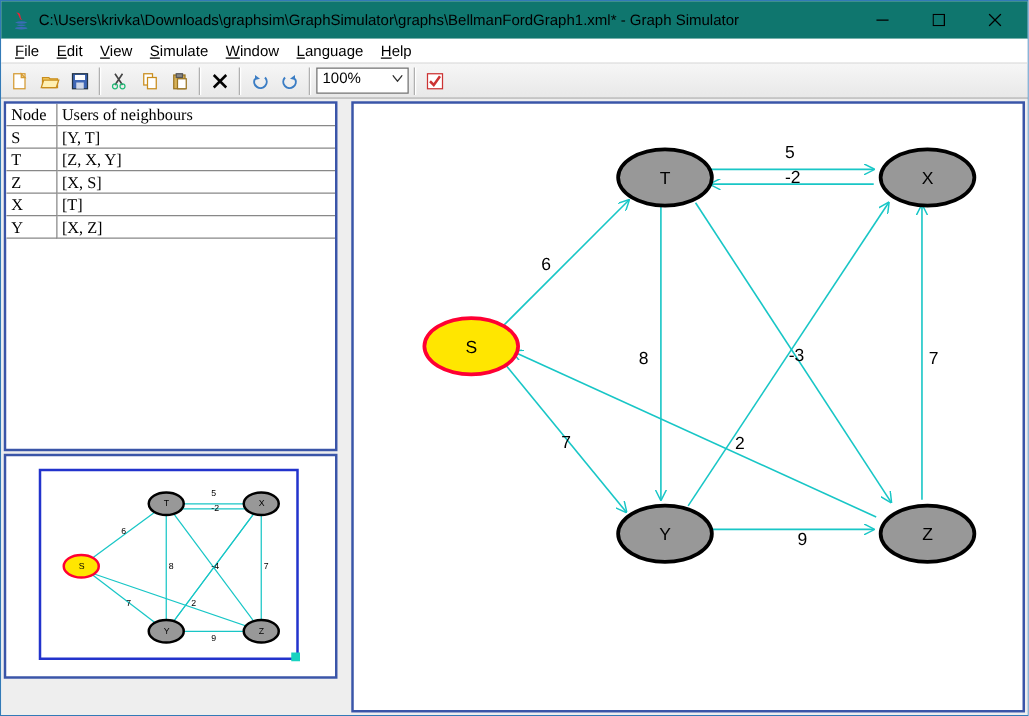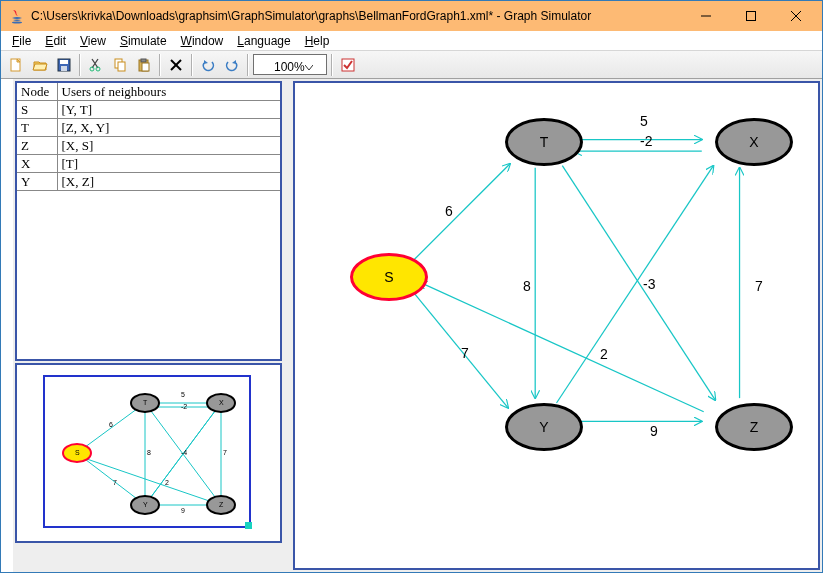--- a/index.html
+++ b/index.html
@@ -8,21 +8,21 @@
   .window {
     width: 823px; height: 573px;
     border: 1px solid #337ab7;
     display: flex; flex-direction: column;
     background: #fff;
   }
 
   
   .titlebar {
     height: 30px; display: flex; align-items: center;
-    padding: 0 4px 0 8px; background: #fdba74; color: #000;
+    padding: 0 4px 0 8px; background: #0f766e; color: #000;
     font-size: 12px;
   }
   .titlebar .java-icon { width: 16px; height: 16px; margin-right: 6px; }
   .titlebar .title-text { flex: 1; white-space: nowrap; overflow: hidden; }
   .win-controls { display: flex; }
   .win-btn { width: 45px; height: 28px; display: flex; align-items: center; justify-content: center; }
 
   
   .menubar {
     height: 20px; display: flex; align-items: center;
@@ -43,26 +43,26 @@
   }
   .tb-btn {
     width: 22px; height: 22px; display: flex; align-items: center; justify-content: center;
     border: 1px solid transparent; border-radius: 2px;
   }
   .tb-sep { width: 2px; height: 22px; margin: 0 2px;
     background: linear-gradient(to right,#b0b0b0 0 1px, #fff 1px 2px); }
   .zoom-select {
     height: 21px; width: 74px; font-size: 12px;
     border: 1px solid #707070; background: #fff;
-    display: flex; align-items: flex-end; padding: 0 20px;
+    display: flex; align-items: flex-start; padding: 0 4px;
   }
   .zoom-select .arrow { margin-left: auto; }
 
   
-  .content { flex: 1; display: flex; padding: 2px; gap: 2px; background: #eee; margin-left: 12px; }
+  .content { flex: 1; display: flex; padding: 2px; gap: 2px; background: #eee; }
   .left-pane { width: 267px; display: flex; flex-direction: column; gap: 2px; }
   .split-divider { width: 7px; background: #eee; cursor: ew-resize; }
   .right-pane { flex: 1; }
 
   .panel {
     border: 2px solid #3a55a8; background: #fff; position: relative;
   }
   .left-top { height: 280px; overflow: auto; }
   .left-bottom { height: 180px; display: flex; align-items: center; justify-content: center; }
   .right-canvas { height: 100%; position: relative; }

